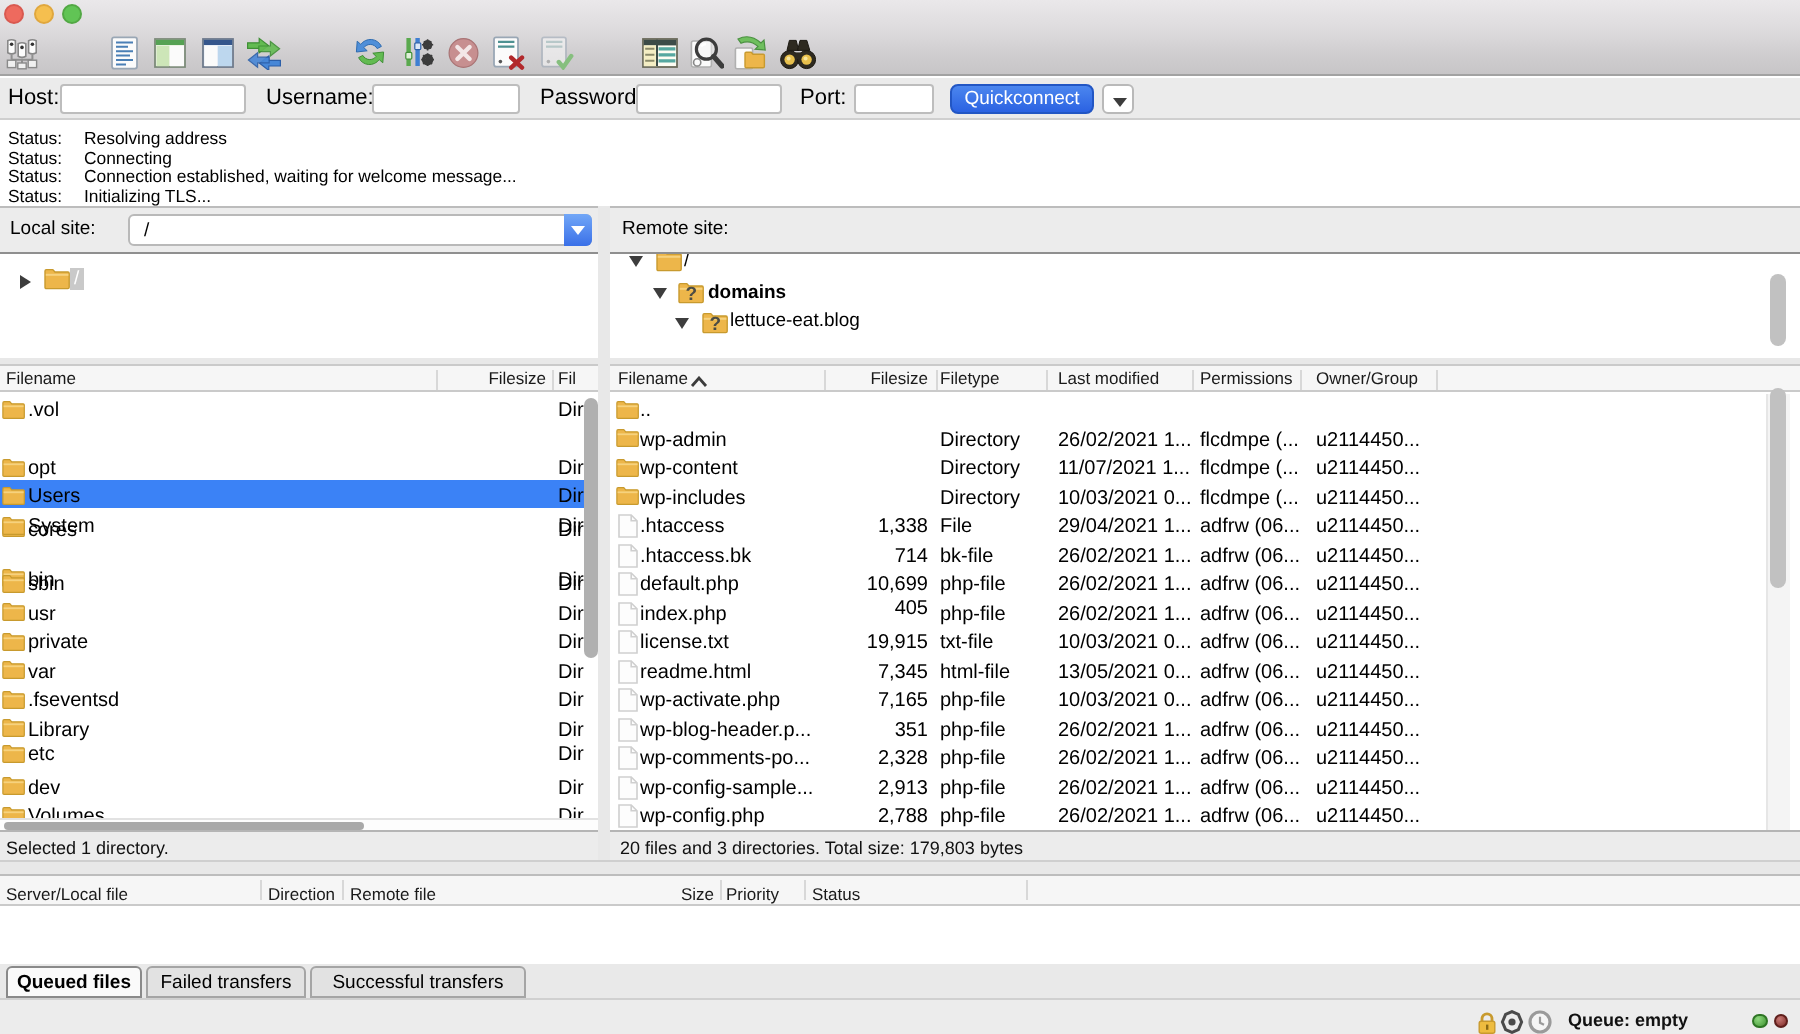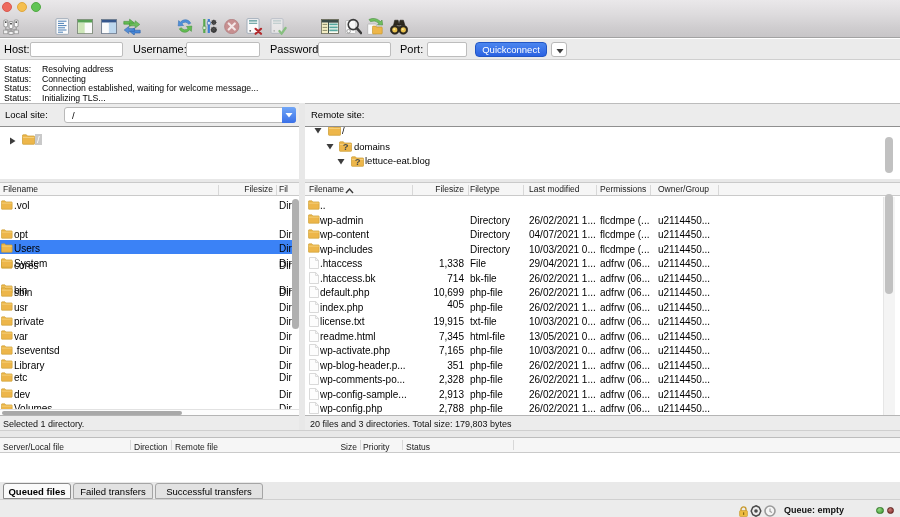--- a/index.html
+++ b/index.html
@@ -229,21 +229,21 @@
     </div>
 <div class="abs" style="left:0;top:12px;width:595px;height:14.5px;">
       <svg class="abs" style="left:21px;top:4px" width="8" height="7" viewBox="0 0 8 7">
         <path d="M0.5 1 L7.5 1 L4 6.5 Z" fill="#3d3d3d"></path>
       </svg>
       <svg class="abs" style="left:34px;top:2px" width="13" height="11" viewBox="0 0 13 11">
 <path d="M0.5 2.5 L0.5 1.5 Q0.5 0.8 1.2 0.8 L4.4 0.8 L5.5 2 L12 2 Q12.6 2 12.6 2.7 L12.6 9.6 Q12.6 10.3 11.9 10.3 L1.2 10.3 Q0.5 10.3 0.5 9.6 Z" fill="#edb64a" stroke="#c89a2e" stroke-width="0.7"></path>
 <path d="M0.9 3.4 L12.2 3.4" stroke="#f6d27e" stroke-width="1"></path>
 <text x="6.6" y="9.2" font-family="Liberation Sans" font-size="9.5" font-weight="bold" fill="#4c4c44" text-anchor="middle">?</text>
       </svg>
-      <span class="abs" style="left:49px;top:1.5px;">domains</span>
+      <span class="abs" style="left:49px;top:1.5px;font-weight:bold;">domains</span>
     </div>
 <div class="abs" style="left:0;top:26.5px;width:595px;height:14.5px;">
       <svg class="abs" style="left:32px;top:4px" width="8" height="7" viewBox="0 0 8 7">
         <path d="M0.5 1 L7.5 1 L4 6.5 Z" fill="#3d3d3d"></path>
       </svg>
       <svg class="abs" style="left:46px;top:2px" width="13" height="11" viewBox="0 0 13 11">
 <path d="M0.5 2.5 L0.5 1.5 Q0.5 0.8 1.2 0.8 L4.4 0.8 L5.5 2 L12 2 Q12.6 2 12.6 2.7 L12.6 9.6 Q12.6 10.3 11.9 10.3 L1.2 10.3 Q0.5 10.3 0.5 9.6 Z" fill="#edb64a" stroke="#c89a2e" stroke-width="0.7"></path>
 <path d="M0.9 3.4 L12.2 3.4" stroke="#f6d27e" stroke-width="1"></path>
 <text x="6.6" y="9.2" font-family="Liberation Sans" font-size="9.5" font-weight="bold" fill="#4c4c44" text-anchor="middle">?</text>
       </svg>
@@ -435,21 +435,21 @@
       <span class="abs" style="left:353px;top:3.5px">u2114450...</span>
     </div>
 <div class="rrow" style="top:29.0px">
       <svg class="abs" style="left:3px;top:3.2px" width="11.5" height="10" viewBox="0 0 13 11">
 <path d="M0.5 2.5 L0.5 1.5 Q0.5 0.8 1.2 0.8 L4.4 0.8 L5.5 2 L12 2 Q12.6 2 12.6 2.7 L12.6 9.6 Q12.6 10.3 11.9 10.3 L1.2 10.3 Q0.5 10.3 0.5 9.6 Z" fill="#edb64a" stroke="#c89a2e" stroke-width="0.7"></path>
 <path d="M0.9 3.4 L12.2 3.4" stroke="#f6d27e" stroke-width="1"></path>
 </svg>
       <span class="abs" style="left:15px;top:3.5px">wp-content</span>
       <span class="abs rt" style="left:105px;width:54px;top:3.5px"></span>
       <span class="abs" style="left:165px;top:3.5px">Directory</span>
-      <span class="abs" style="left:224px;top:3.5px">04/07/2021 1...</span>
+      <span class="abs" style="left:224px;top:3.5px">11/07/2021 1...</span>
       <span class="abs" style="left:295px;top:3.5px">flcdmpe (...</span>
       <span class="abs" style="left:353px;top:3.5px">u2114450...</span>
     </div>
 <div class="rrow" style="top:43.5px">
       <svg class="abs" style="left:3px;top:3.2px" width="11.5" height="10" viewBox="0 0 13 11">
 <path d="M0.5 2.5 L0.5 1.5 Q0.5 0.8 1.2 0.8 L4.4 0.8 L5.5 2 L12 2 Q12.6 2 12.6 2.7 L12.6 9.6 Q12.6 10.3 11.9 10.3 L1.2 10.3 Q0.5 10.3 0.5 9.6 Z" fill="#edb64a" stroke="#c89a2e" stroke-width="0.7"></path>
 <path d="M0.9 3.4 L12.2 3.4" stroke="#f6d27e" stroke-width="1"></path>
 </svg>
       <span class="abs" style="left:15px;top:3.5px">wp-includes</span>
       <span class="abs rt" style="left:105px;width:54px;top:3.5px"></span>

